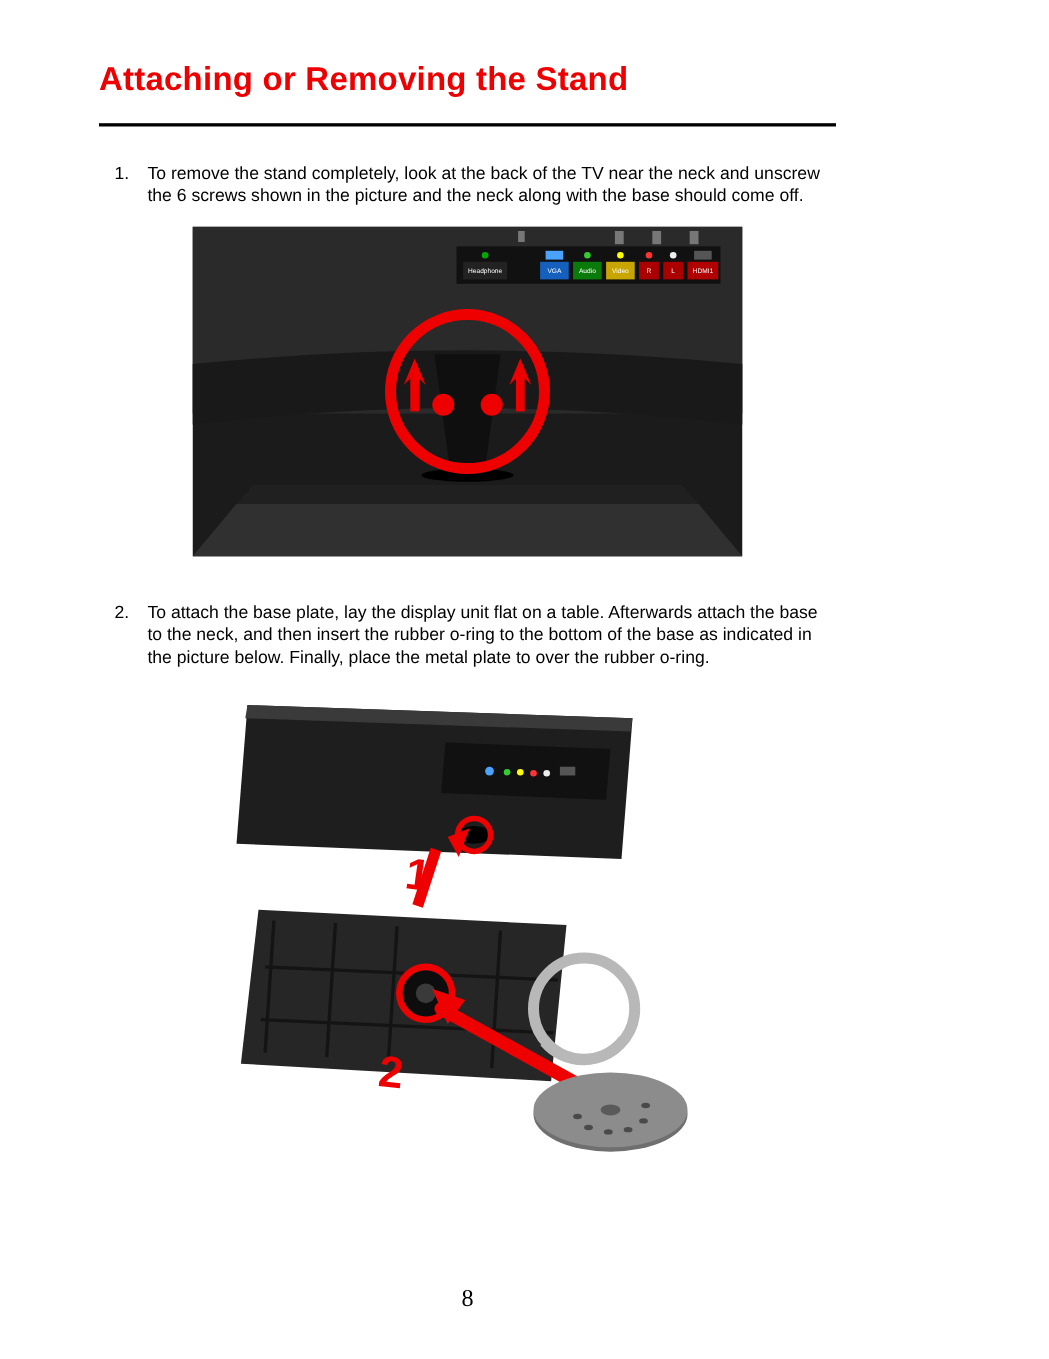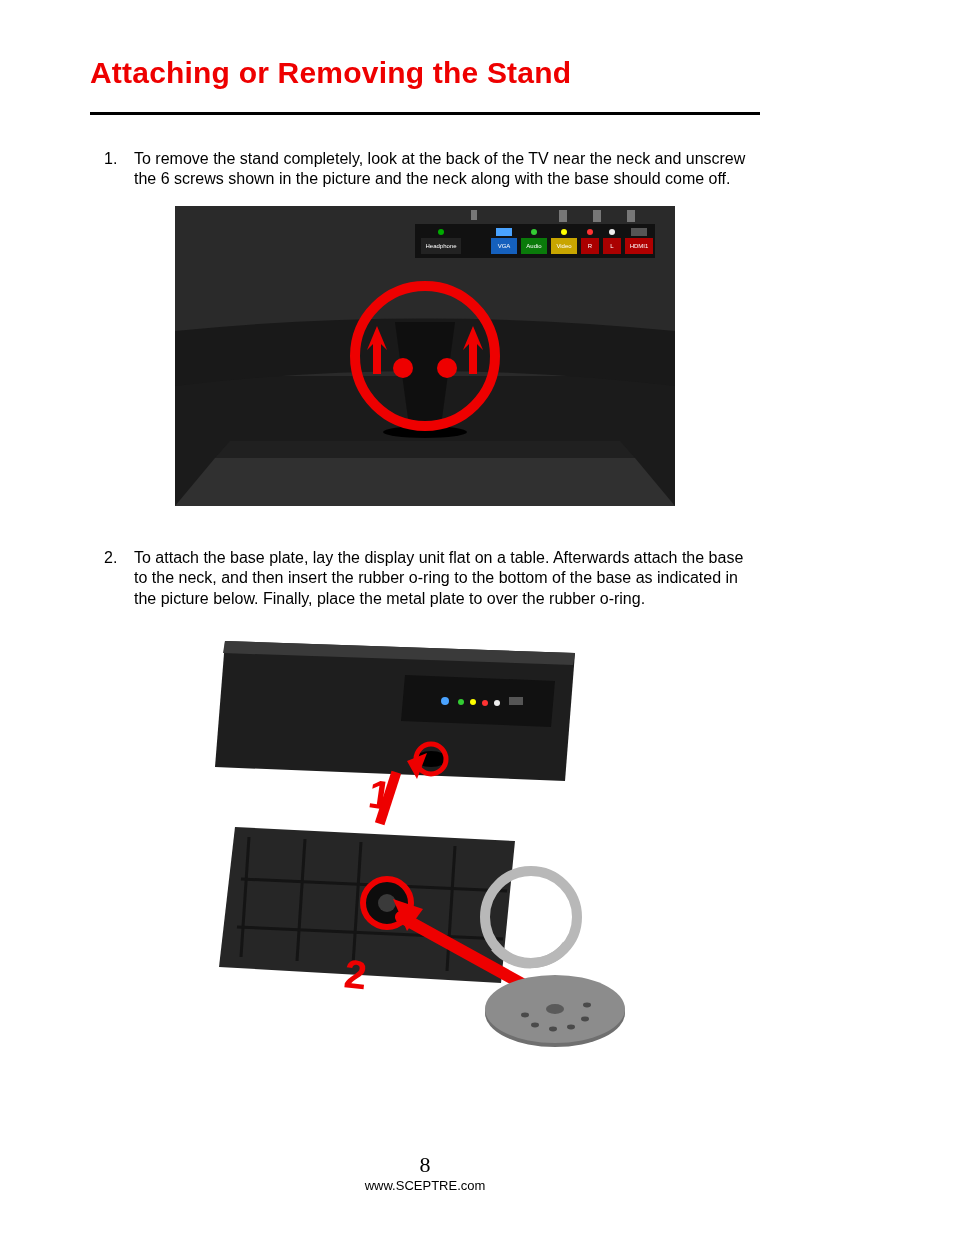--- a/index.html
+++ b/index.html
@@ -176,16 +176,15 @@
           <ellipse cx="390" cy="388" rx="4" ry="2.4"></ellipse>
           <ellipse cx="392" cy="374" rx="4" ry="2.4"></ellipse>
           <ellipse cx="330" cy="384" rx="4" ry="2.4"></ellipse>
         </g>
       </g>
     </svg>
   </div>
 
   <div class="footer">
     <div class="page-number">8</div>
-    <div class="footer-line">www.SCEPTRE.com</div>
   </div>
 
 </div>
 
 </body></html>

